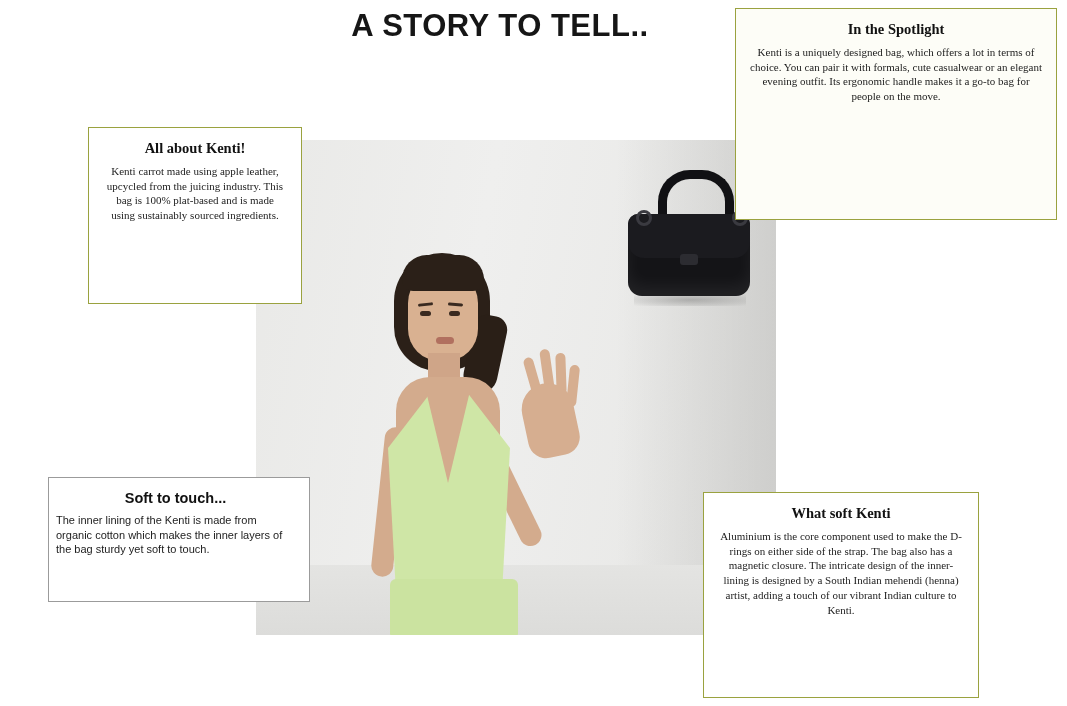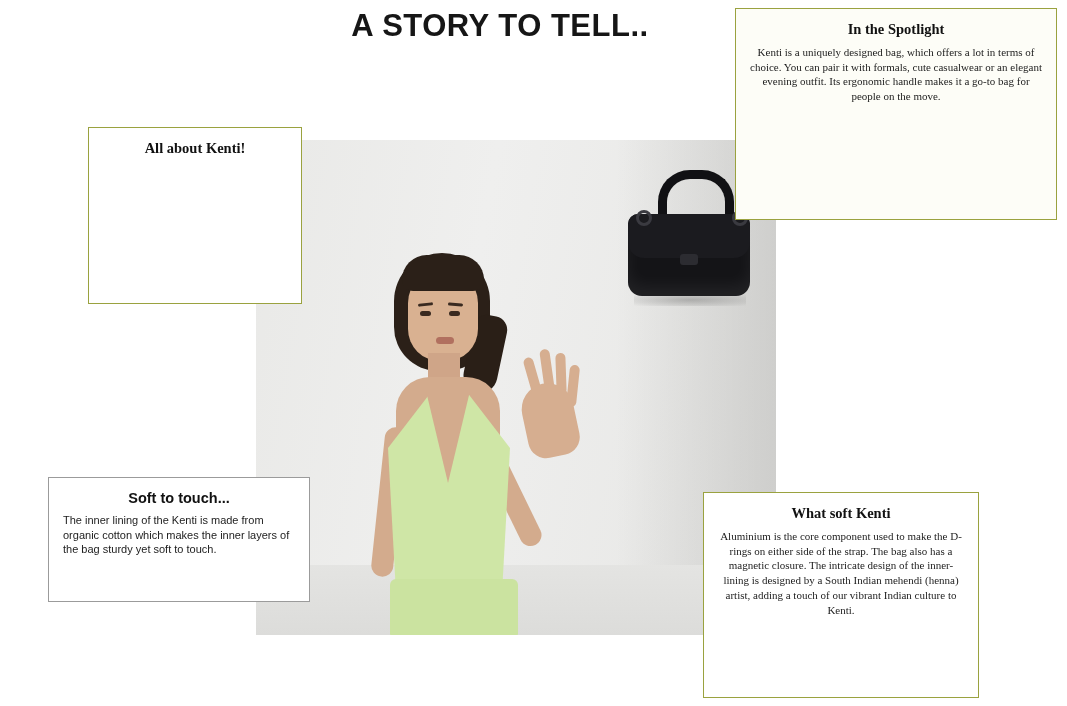--- a/index.html
+++ b/index.html
@@ -268,21 +268,21 @@
     text-align: center;
     margin: 2px 0 7px 0;
     color: #111;
   }
   .callout .c-body {
     font-size: 11px;
     line-height: 1.34;
     color: #1c1c1c;
   }
   .olive { border: 1.4px solid #9aa23f; font-family: Liberation Serif, serif; }
-  .gray  { border: 1.4px solid #9b9b9b; }
+  .gray  { border: 1.4px solid #9b9b9b; padding-left: 7px; }
 
   #callout-spotlight {
     left: 735px; top: 8px; width: 322px; height: 212px;
     background: #fdfdf7;
   }
   #callout-spotlight .c-body { text-align: center; }
 
   #callout-about {
     left: 88px; top: 79px; width: 214px; height: 177px; margin-top: 48px;
   }
@@ -344,20 +344,21 @@
     </div>
   </div>
 
   <div class="callout olive" id="callout-spotlight">
     <div class="c-title">In the Spotlight</div>
     <div class="c-body">Kenti is a uniquely designed bag, which offers a lot in terms of choice. You can pair it with formals, cute casualwear or an elegant evening outfit. Its ergonomic handle makes it a go-to bag for people on the move.</div>
   </div>
 
   <div class="callout olive" id="callout-about">
     <div class="c-title">All about Kenti!</div>
+    <div class="c-body">Kenti carrot made using apple leather, upcycled from the juicing industry. This bag is 100% plat-based and is made using sustainably sourced ingredients.</div>
   </div>
 
   <div class="callout gray" id="callout-soft">
     <div class="c-title">Soft to touch...</div>
     <div class="c-body">The inner lining of the Kenti is made from organic cotton which makes the inner layers of the bag sturdy yet soft to touch.</div>
   </div>
 
   <div class="callout olive" id="callout-what">
     <div class="c-title">What soft Kenti</div>
     <div class="c-body">Aluminium is the core component used to make the D-rings on either side of the strap. The bag also has a magnetic closure. The intricate design of the inner-lining is designed by a South Indian mehendi (henna) artist, adding a touch of our vibrant Indian culture to Kenti.</div>

